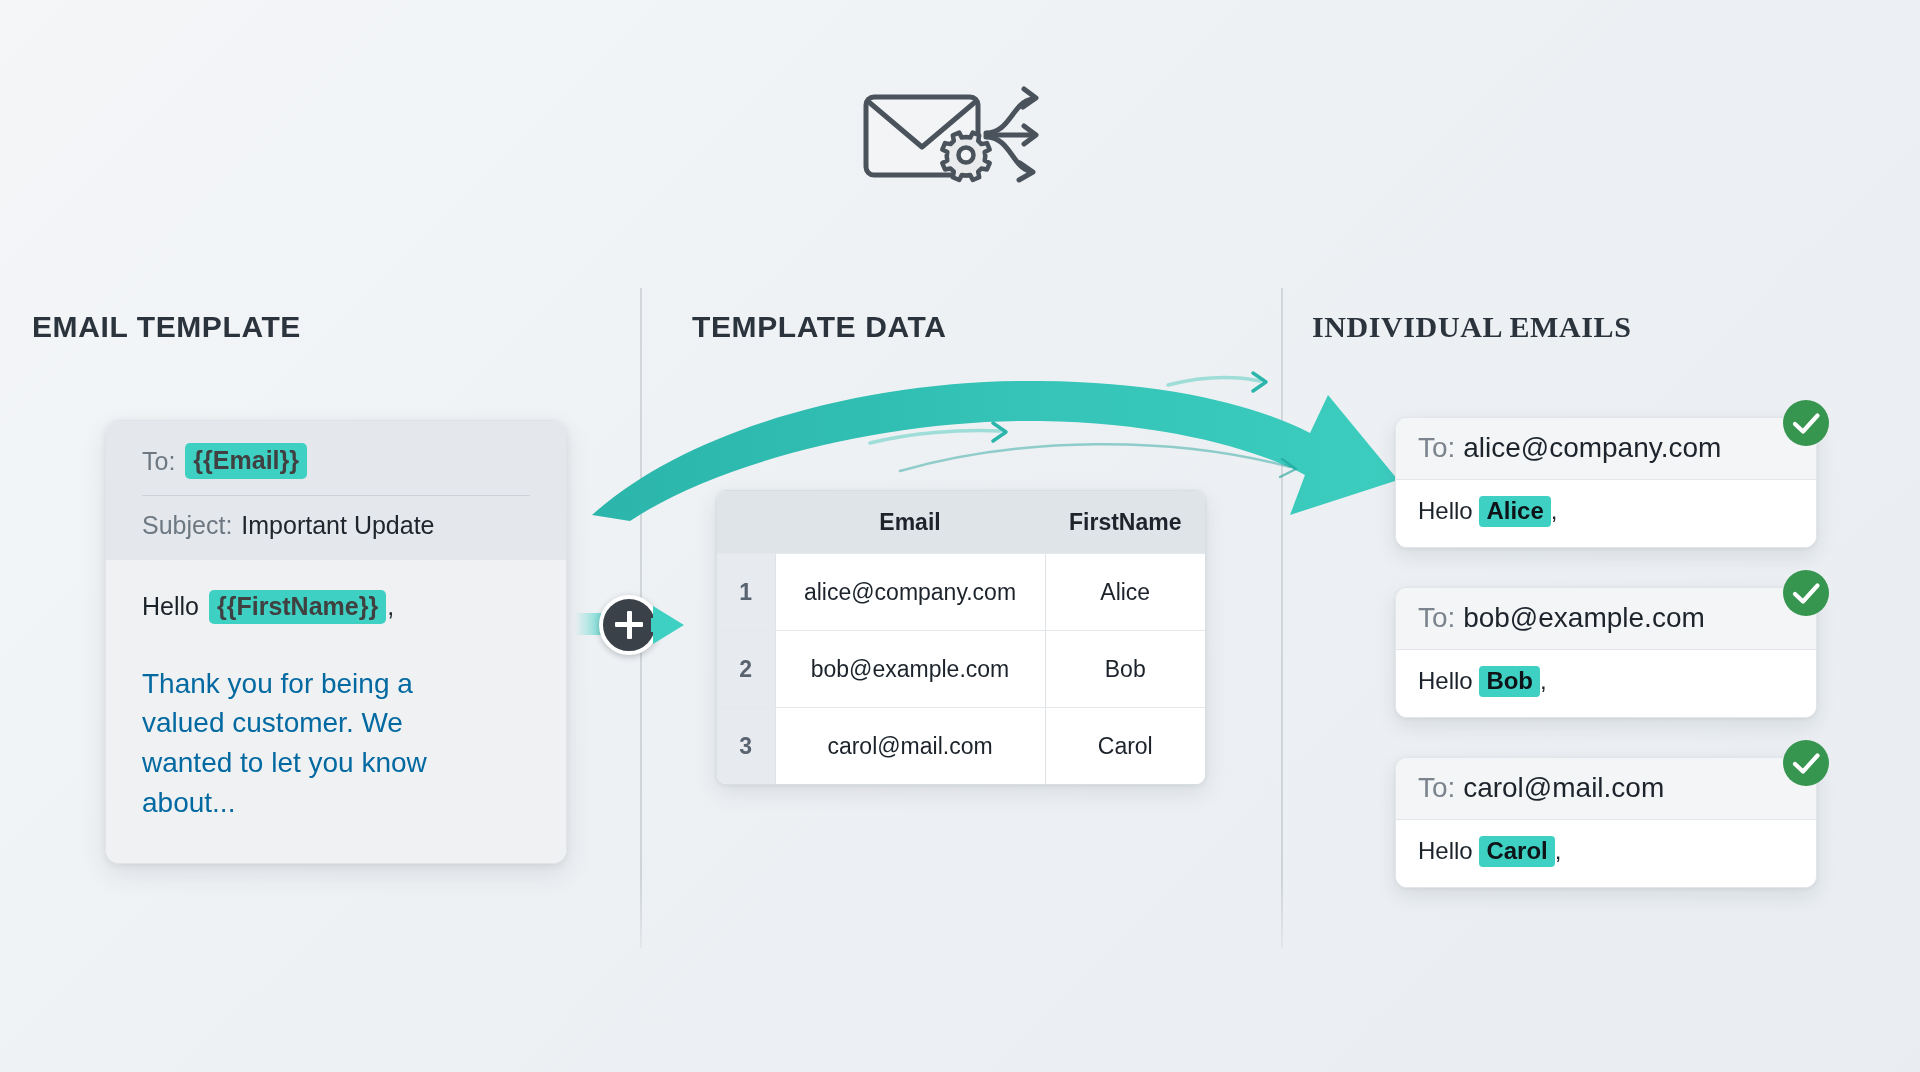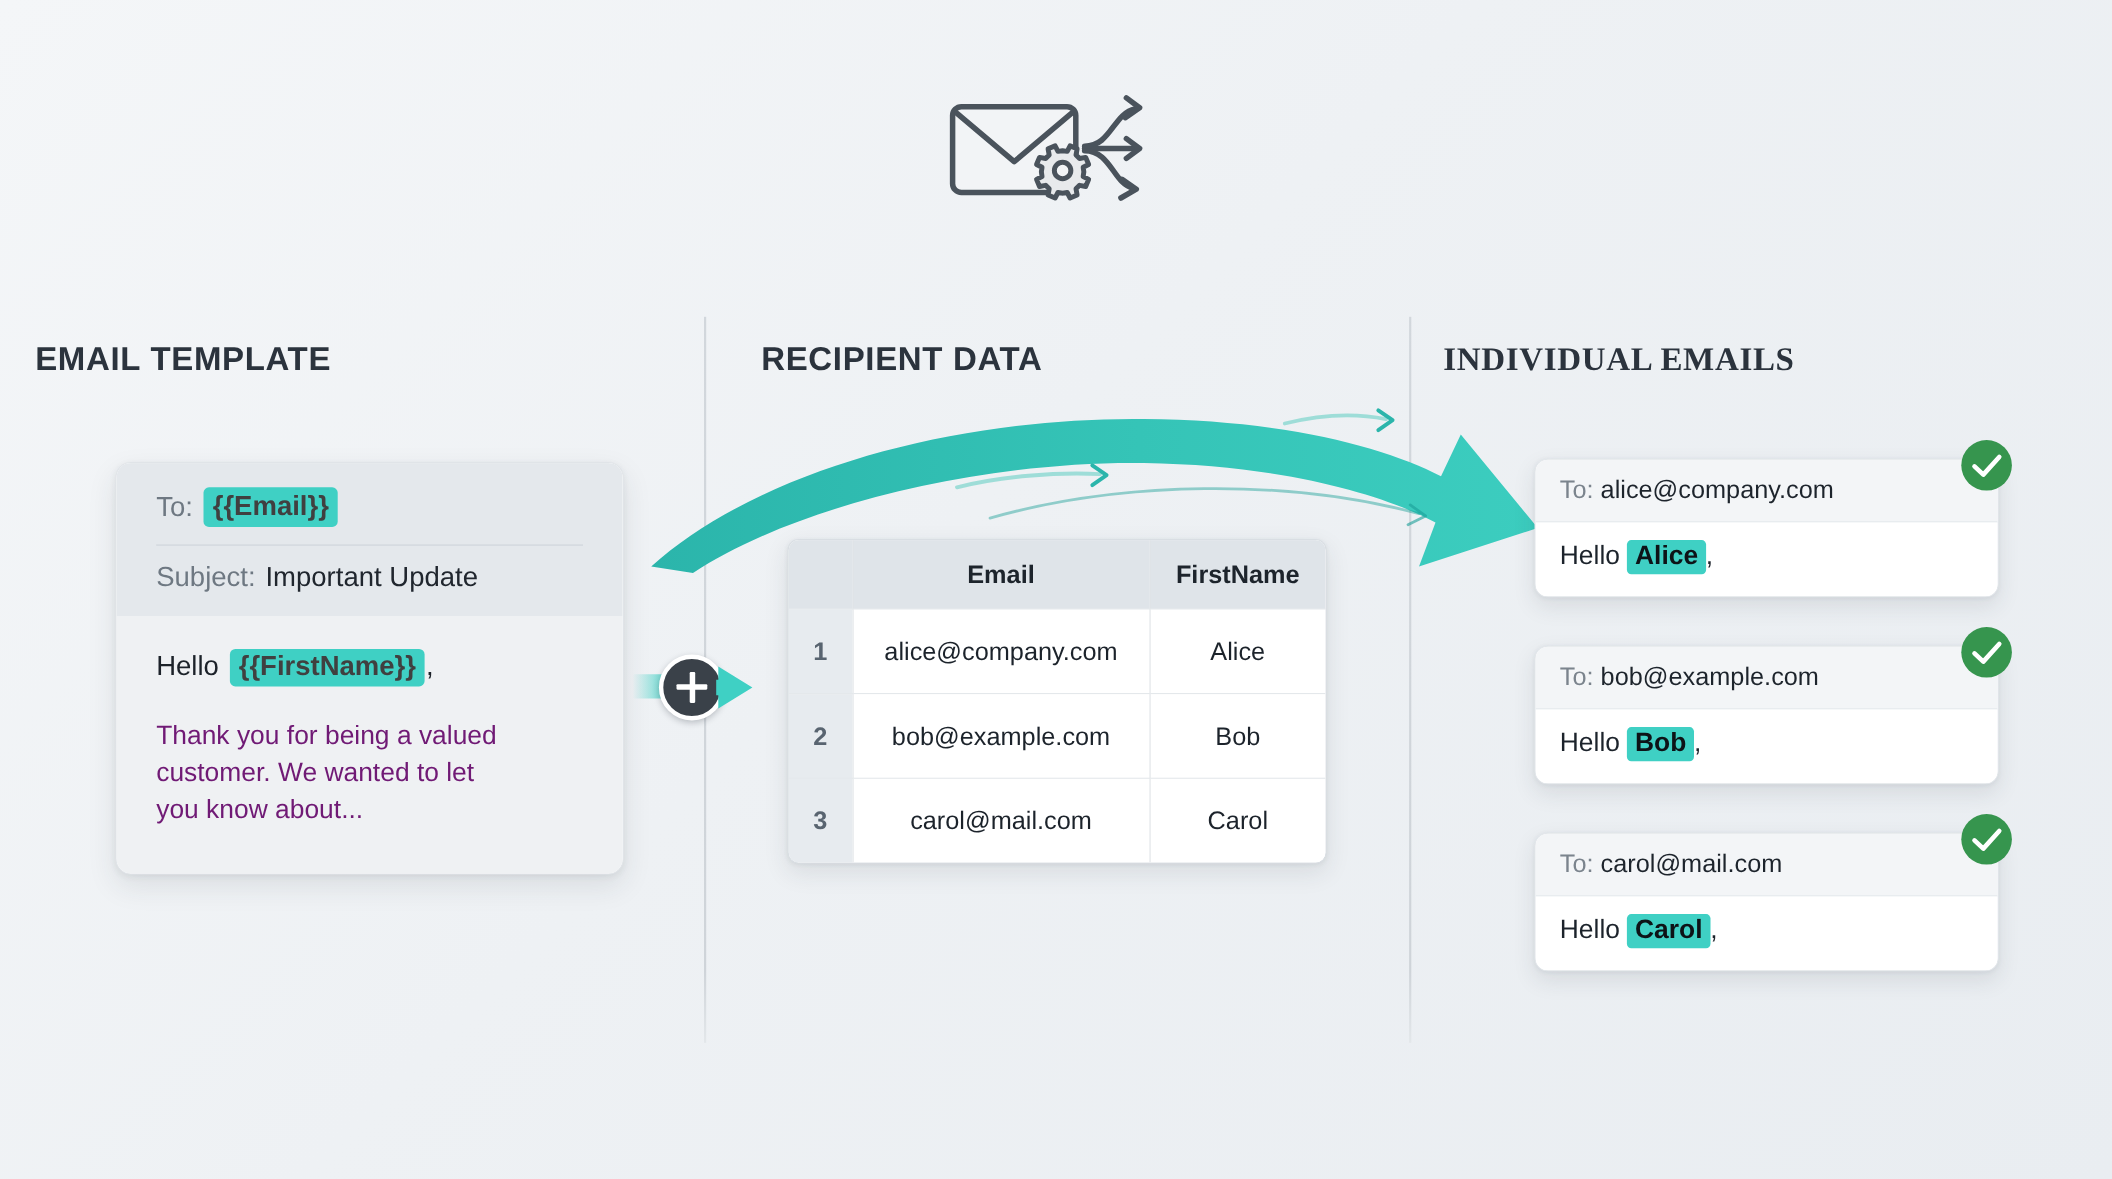--- a/index.html
+++ b/index.html
@@ -88,24 +88,24 @@
     padding: 30px 36px 40px 36px;
   }
   .tpl-greet {
     font-size: 25px;
     color: #1c2229;
     display: flex;
     align-items: center;
     white-space: nowrap;
   }
   .tpl-para {
-    margin-top: 28px;
-    font-size: 24px;
+    margin-top: 40px;
+    font-size: 28px;
     line-height: 1.42;
-    color: #701a75;
+    color: #0369a1;
     max-width: 330px;
   }
 
   
   .token {
     display: inline-block;
     background: #3fd0c4;
     color: #404040;
     font-weight: bold;
     border-radius: 5px;
@@ -244,21 +244,21 @@
     overflow: hidden;
   }
   #email-card-0 { top: 417px; }
   #email-card-1 { top: 587px; }
   #email-card-2 { top: 757px; }
 
   .email-head {
     background: #f3f5f7;
     border-bottom: 1px solid #e2e6ea;
     padding: 14px 22px 15px 22px;
-    font-size: 23px;
+    font-size: 28px;
     color: #1d242c;
     white-space: nowrap;
   }
   .email-head .to-lbl { color: #7b848d; }
   .email-body {
     background: #ffffff;
     padding: 16px 22px 20px 22px;
     font-size: 24px;
     color: #1c232b;
     white-space: nowrap;
@@ -294,21 +294,21 @@
     <path d="M160 88 L173 97 L159 105" stroke="#4a535c" stroke-width="5" fill="none" stroke-linecap="round" stroke-linejoin="round"></path>
 
     <g transform="translate(88,62)">
       <path d="M18 0 l4.2 .6 2.6 -5 6.4 2.7 -1 5.6 3.2 3.2 5.6 -1 2.7 6.4 -5 2.6 .6 4.2 -.6 4.2 5 2.6 -2.7 6.4 -5.6 -1 -3.2 3.2 1 5.6 -6.4 2.7 -2.6 -5 -4.2 .6 -4.2 -.6 -2.6 5 -6.4 -2.7 1 -5.6 -3.2 -3.2 -5.6 1 -2.7 -6.4 5 -2.6 -.6 -4.2 .6 -4.2 -5 -2.6 2.7 -6.4 5.6 1 3.2 -3.2 -1 -5.6 6.4 -2.7 2.6 5z" fill="#e8eaec" stroke="#4a535c" stroke-width="4.5" stroke-linejoin="round"></path>
       <circle cx="18" cy="18" r="7.5" fill="#f2f4f6" stroke="#4a535c" stroke-width="4.5"></circle>
     </g>
   </svg>
 </div>
 
 <div class="col-heading" id="heading-template">EMAIL TEMPLATE</div>
-<div class="col-heading" id="heading-recipients">RECIPIENT DATA</div>
+<div class="col-heading" id="heading-recipients">TEMPLATE DATA</div>
 <div class="col-heading" id="heading-emails">INDIVIDUAL EMAILS</div>
 
 <div class="divider" id="divider-1"></div>
 <div class="divider" id="divider-2"></div>
 
 <div class="template-card">
   <div class="template-head">
     <div class="tpl-row">
       <span class="tpl-label">To:</span>
       <span style="width:9px"></span>

